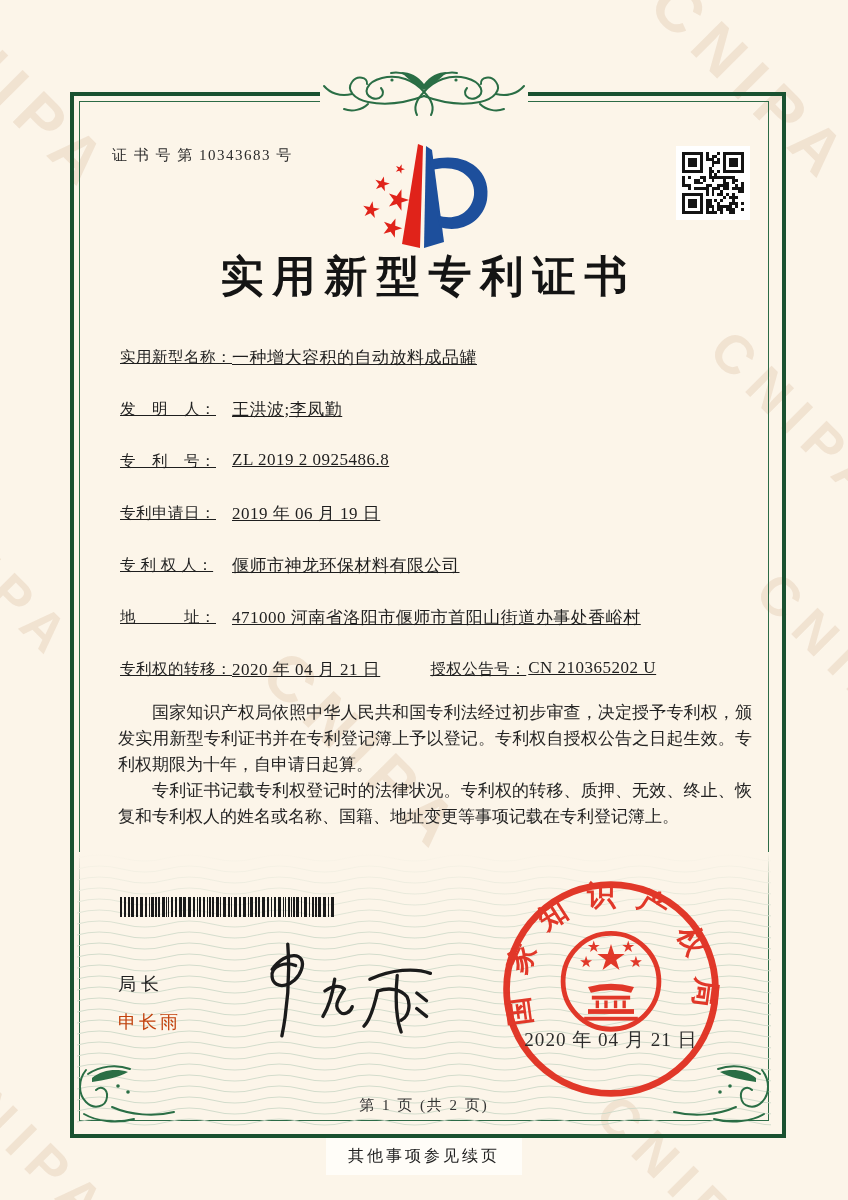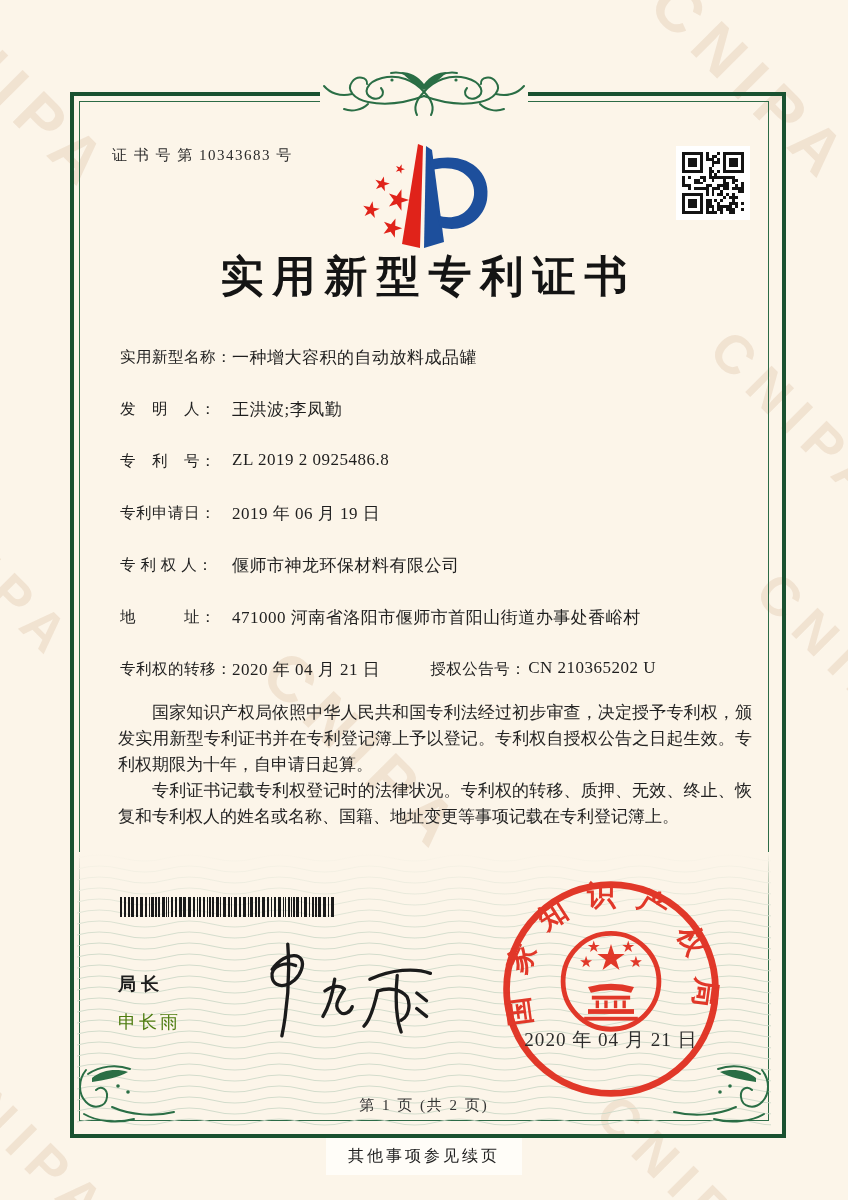--- a/index.html
+++ b/index.html
@@ -33,40 +33,40 @@
   
   .cert-no{left:112px;top:146px;font-size:15px;letter-spacing:1.5px;color:#2b2b2b;}
   .title{
     left:70px;top:248px;width:708px;text-align:center;
     font-size:43px;font-weight:bold;letter-spacing:9px;text-indent:9px;color:#141414;
   }
   .qr-box{left:676px;top:146px;width:74px;height:74px;background:#fff;padding:0;}
   .qr-box svg{margin:6px;display:block;}
   
   .fields{left:120px;top:346px;width:632px;}
-  .field-row{display:flex;height:52px;align-items:flex-start;font-size:17px;color:#1e1e1e;}
+  .field-row{display:flex;height:52px;align-items:flex-start;font-size:17px;color:#1e1e1e;text-decoration:underline;}
   .field-label{flex:0 0 112px;font-size:15.5px;letter-spacing:.5px;white-space:nowrap;padding-top:1px;color:#222;}
   .field-value{white-space:nowrap;letter-spacing:.5px;}
   .grant-pair2{margin-left:50px;display:flex;}
   .grant-pair2 .field-label{flex:0 0 auto;margin-right:2px;}
   
   .body-text{
     left:118px;top:700px;width:634px;
     font-size:17px;line-height:26px;text-align:justify;color:#232323;
   }
   .body-text p{margin:0;text-indent:2em;}
   
   .barcode{left:120px;top:897px;}
   
   .waves{left:77px;top:852px;z-index:2;}
   .waves-fade{left:77px;top:852px;width:694px;height:90px;z-index:2;
     background:linear-gradient(#fcf5e9,rgba(252,245,233,0));}
   
-  .officer-title{left:118px;top:972px;font-size:18px;letter-spacing:5px;color:#1d1d1d;font-weight:bold;}
-  .officer-name{left:118px;top:1010px;font-size:18px;letter-spacing:3px;color:#4d7c0f;}
+  .officer-title{left:118px;top:972px;font-size:18px;letter-spacing:5px;color:#1d1d1d;}
+  .officer-name{left:118px;top:1010px;font-size:18px;letter-spacing:3px;color:#c2410c;}
   .signature{left:235px;top:936px;}
   
   .seal{left:496px;top:874px;}
   .seal-ring-text{font-size:30px;font-weight:bold;letter-spacing:20px;fill:#e02a1b;
     font-family:"Liberation Serif","DejaVu Serif",serif;}
   .seal-date{font-size:20px;fill:#1c1c1c;letter-spacing:1px;
     font-family:"Liberation Serif","DejaVu Serif",serif;}
   
   .page-info{left:70px;top:1096px;width:708px;text-align:center;font-size:15px;letter-spacing:2px;color:#333;}
   .cont-note{

